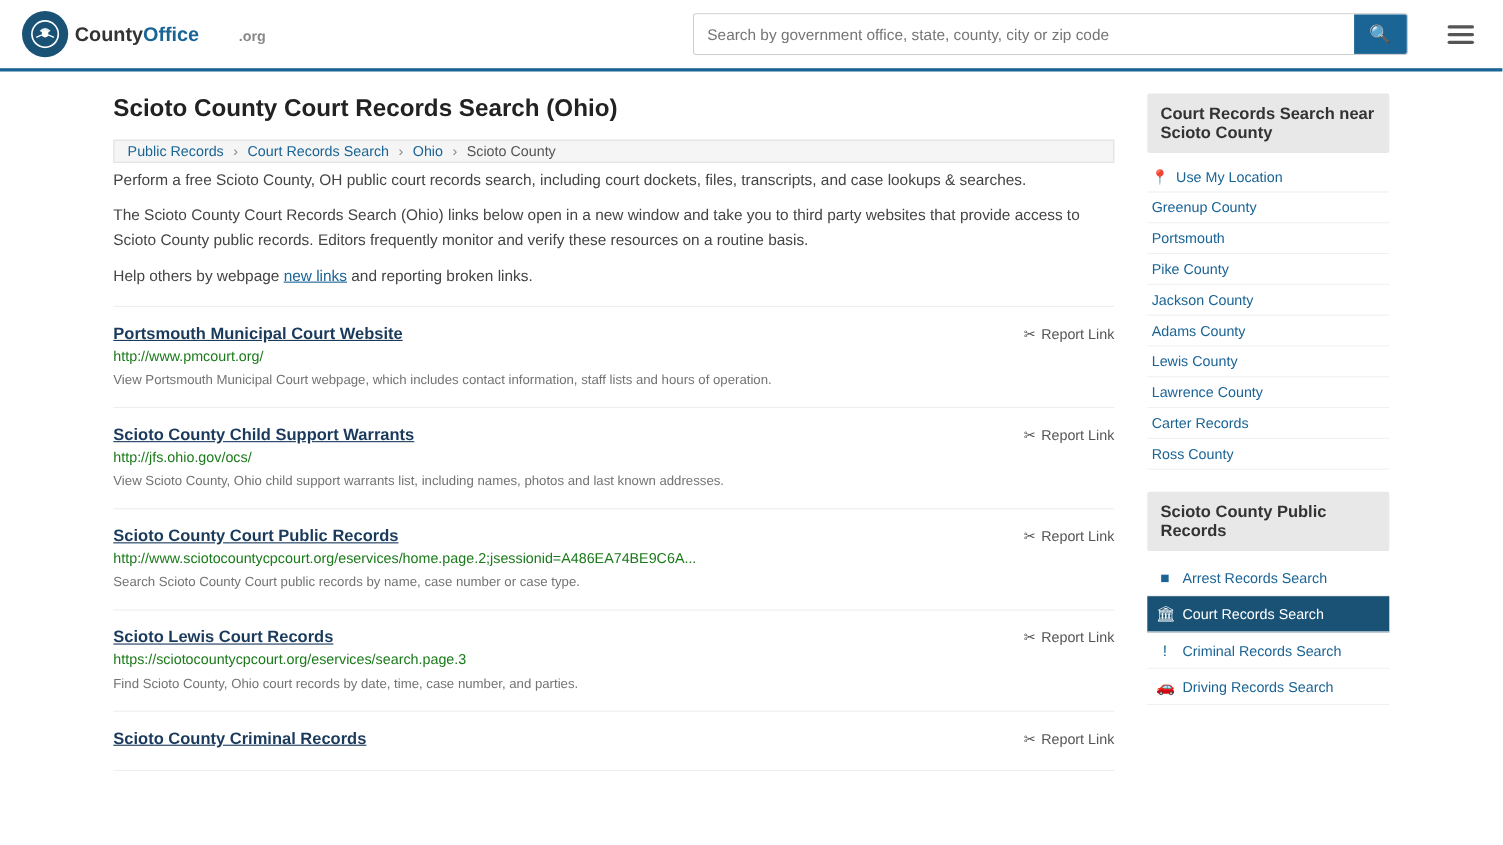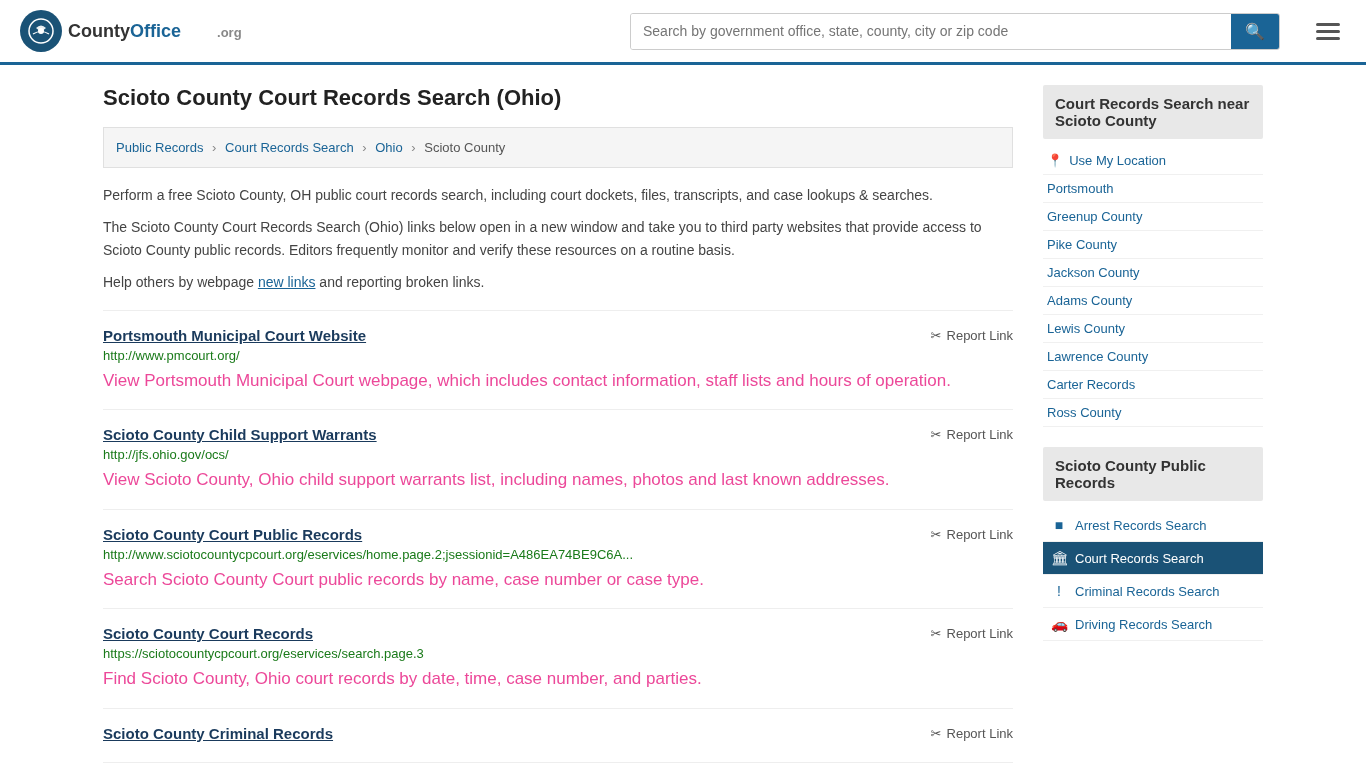--- a/index.html
+++ b/index.html
@@ -101,24 +101,24 @@
     .page-title {
       font-size: 22px;
       font-weight: bold;
       color: #222;
       margin-bottom: 16px;
     }
 
     
     .breadcrumb {
       background: #f5f5f5;
-      padding: 12px 12px;
+      padding: 2px 12px;
       font-size: 13px;
       color: #555;
-      margin-bottom: 16px;
+      margin-bottom: 4px;
       border: 1px solid #e0e0e0;
     }
     .breadcrumb a {
       color: #1a6496;
       text-decoration: none;
     }
     .breadcrumb .sep { margin: 0 5px; color: #888; }
 
     
     .desc-text {
@@ -164,22 +164,22 @@
       background: none;
       border: none;
       white-space: nowrap;
     }
     .result-url {
       color: #1a7a1a;
       font-size: 13px;
       margin-bottom: 5px;
     }
     .result-desc {
-      font-size: 17px;
-      color: #ec4899;
+      font-size: 12px;
+      color: #737373;
       line-height: 1.5;
     }
 
     
     .sidebar-section {
       margin-bottom: 20px;
     }
     .sidebar-section-title {
       background: #e8e8e8;
       padding: 10px 12px;
@@ -325,21 +325,21 @@
             <span>✂</span>
             <span>Report Link</span>
           </button>
         </div>
         <div class="result-url" style="cursor:pointer;">http://www.sciotocountycpcourt.org/eservices/home.page.2;jsessionid=A486EA74BE9C6A...</div>
         <div class="result-desc">Search Scioto County Court public records by name, case number or case type.</div>
       </div>
 
       <div class="result-item">
         <div class="result-header">
-          <a class="result-title" href="#">Scioto County Court Records</a>
+          <a class="result-title" href="#">Scioto Lewis Court Records</a>
           <button class="report-link-btn">
             <span>✂</span>
             <span>Report Link</span>
           </button>
         </div>
         <div class="result-url" style="cursor:pointer;">https://sciotocountycpcourt.org/eservices/search.page.3</div>
         <div class="result-desc">Find Scioto County, Ohio court records by date, time, case number, and parties.</div>
       </div>
 
       <div class="result-item">
@@ -359,24 +359,24 @@
 
     <div class="sidebar-section">
       <div class="sidebar-section-title">Court Records Search near Scioto County</div>
 
       <div class="use-my-location">
         <span>📍</span>
         <span>Use My Location</span>
       </div>
 
       <a class="sidebar-link" href="#">
+        <span>Greenup County</span>
+      </a>
+      <a class="sidebar-link" href="#">
         <span>Portsmouth</span>
-      </a>
-      <a class="sidebar-link" href="#">
-        <span>Greenup County</span>
       </a>
       <a class="sidebar-link" href="#">
         <span>Pike County</span>
       </a>
       <a class="sidebar-link" href="#">
         <span>Jackson County</span>
       </a>
       <a class="sidebar-link" href="#">
         <span>Adams County</span>
       </a>

